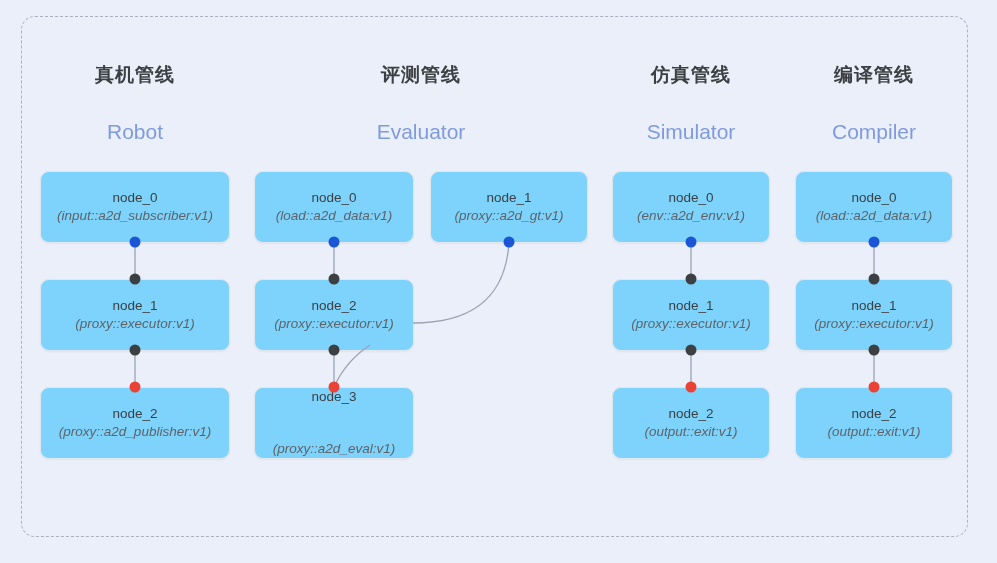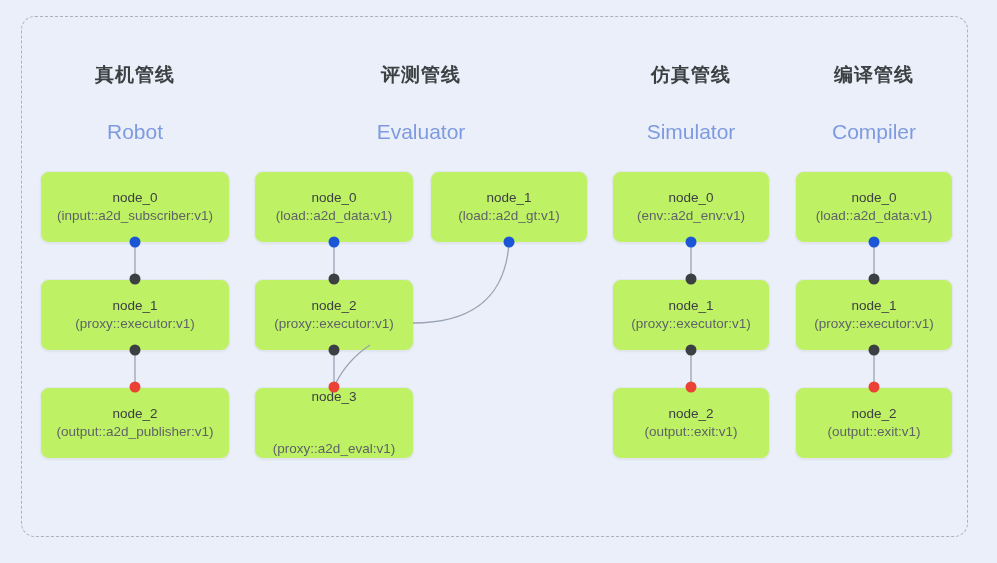--- a/index.html
+++ b/index.html
@@ -37,39 +37,40 @@
   .col-head .en{
     font-size:21px;
     font-weight:400;
     color:#7e9ae0;
     line-height:1;
     margin-top:37px;
   }
   .node{
     position:absolute;
     box-sizing:border-box;
-    background:#bef264;
+    background:#7dd3fc;
     border:1px solid #e3e6ec;
     border-radius:9px;
     box-shadow:0 1px 2px rgba(40,50,70,0.06);
     display:flex;
     flex-direction:column;
     align-items:center;
     justify-content:center;
     text-align:center;
   }
   .node .title{
     font-size:13.5px;
     color:#3c4043;
     line-height:1.35;
   }
   .node .sub{
     font-size:13.5px;
     color:#5f6368;
     line-height:1.35;
+    font-style:italic;
   }
   .port{
     position:absolute;
     width:11px;height:11px;
     border-radius:50%;
     transform:translate(-50%,-50%);
     z-index:6;
   }
   .port.blue{background:#1a56d6;}
   .port.dark{background:#3c4043;}
@@ -130,34 +131,34 @@
   <div class="node" style="left:40px;top:171px;width:190px;height:72px;">
     <div class="title">node_0</div>
     <div class="sub">(input::a2d_subscriber:v1)</div>
   </div>
   <div class="node" style="left:40px;top:279px;width:190px;height:72px;">
     <div class="title">node_1</div>
     <div class="sub">(proxy::executor:v1)</div>
   </div>
   <div class="node" style="left:40px;top:387px;width:190px;height:72px;">
     <div class="title">node_2</div>
-    <div class="sub">(output::a2d_publisher:v1)</div>
+    <div class="sub">(proxy::a2d_publisher:v1)</div>
   </div>
   <div class="port blue" style="left:135px;top:242px;"></div>
   <div class="port dark" style="left:135px;top:279px;"></div>
   <div class="port dark" style="left:135px;top:350px;"></div>
   <div class="port red" style="left:135px;top:387px;"></div>
 
   <div class="node" style="left:254px;top:171px;width:160px;height:72px;">
     <div class="title">node_0</div>
     <div class="sub">(load::a2d_data:v1)</div>
   </div>
   <div class="node" style="left:430px;top:171px;width:158px;height:72px;">
     <div class="title">node_1</div>
-    <div class="sub">(load::a2d_gt:v1)</div>
+    <div class="sub">(proxy::a2d_gt:v1)</div>
   </div>
   <div class="node" style="left:254px;top:279px;width:160px;height:72px;">
     <div class="title">node_2</div>
     <div class="sub">(proxy::executor:v1)</div>
   </div>
   <div class="node" style="left:254px;top:387px;width:160px;height:72px;justify-content:space-between;">
     <div class="title">node_3</div>
     <div class="sub">(proxy::a2d_eval:v1)</div>
   </div>
   <div class="port blue" style="left:334px;top:242px;"></div>

